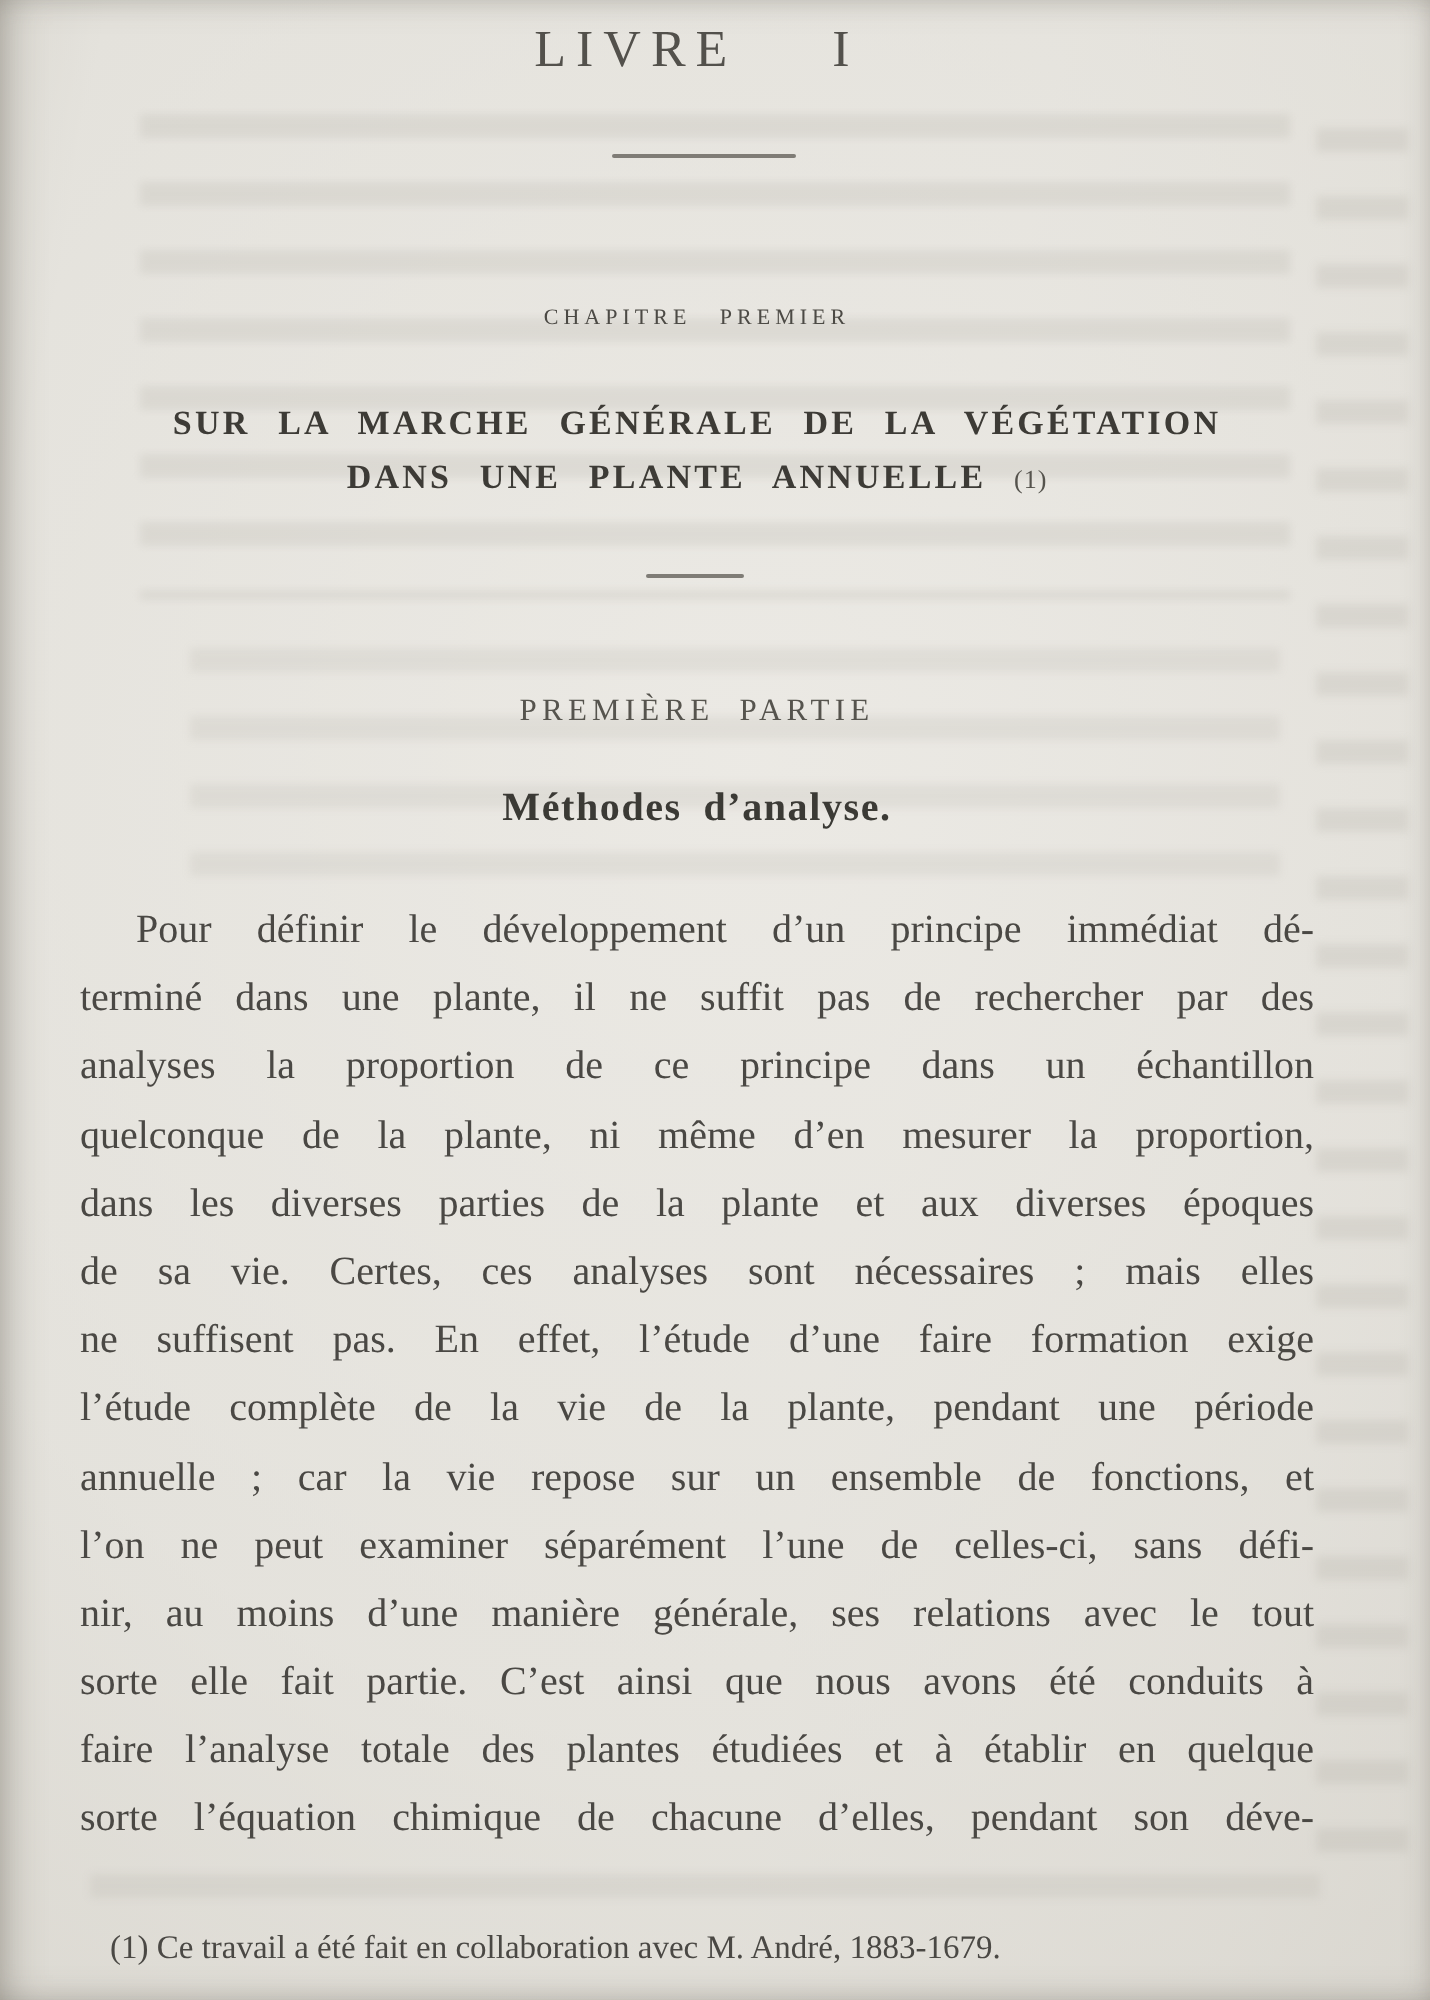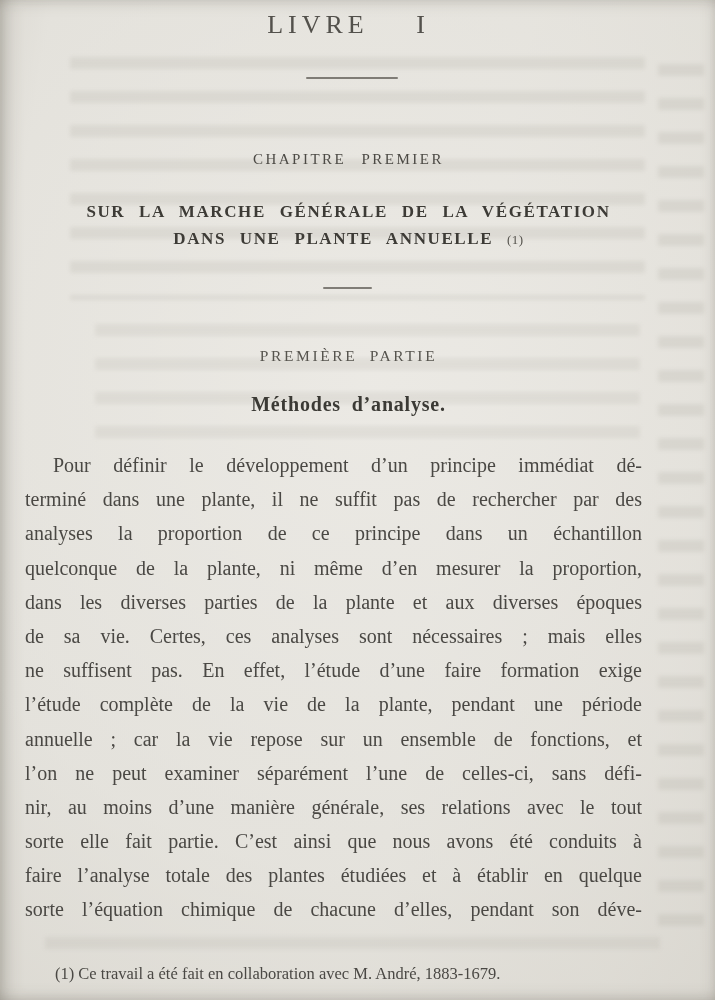--- a/index.html
+++ b/index.html
@@ -40,42 +40,42 @@
     top:6px; height:38px; line-height:38px;
     font-size:26px; letter-spacing:5px; word-spacing:36px;
     color:#53514c;
   }
   .rule { position:absolute; height:2px; background:#7f7c76; border-radius:1px; }
   .rule-1 { top:77px; left:306px; width:92px; }
   .rule-2 { top:287px; left:323px; width:49px; }
 
   .chapitre {
     top:147px; height:24px; line-height:24px;
-    font-size:15px; letter-spacing:2.5px; word-spacing:9px;
+    font-size:11px; letter-spacing:2.5px; word-spacing:9px;
     color:#4c4a45;
   }
   .chap-title {
     top:198px; line-height:27px;
     font-size:17px; font-weight:bold; letter-spacing:1.6px; word-spacing:8px;
     color:#3d3b36;
   }
   .chap-title .ref { font-size:13px; font-weight:normal; letter-spacing:0.5px; color:#55534d; }
 
   .partie {
     top:344px; height:24px; line-height:24px;
     font-size:15.5px; letter-spacing:2.6px; word-spacing:6px;
     color:#56544e;
   }
   .methodes {
     top:390px; height:28px; line-height:28px;
     font-size:20px; font-weight:bold; letter-spacing:0.8px; word-spacing:5px;
     color:#3b3a35;
   }
 
-  #paragraph { position:absolute; left:25px; top:448px; width:617px; }
+  #paragraph { position:absolute; left:40px; top:448px; width:617px; }
   .body-line {
     height:34.2px; line-height:34.2px;
     font-size:20px; color:#4a4844;
     text-align:justify; text-align-last:justify;
     white-space:nowrap; overflow:visible;
   }
   #paragraph div:first-of-type { padding-left:28px; }
 
   .footnote {
     position:absolute; left:40px; top:962px; width:617px;

